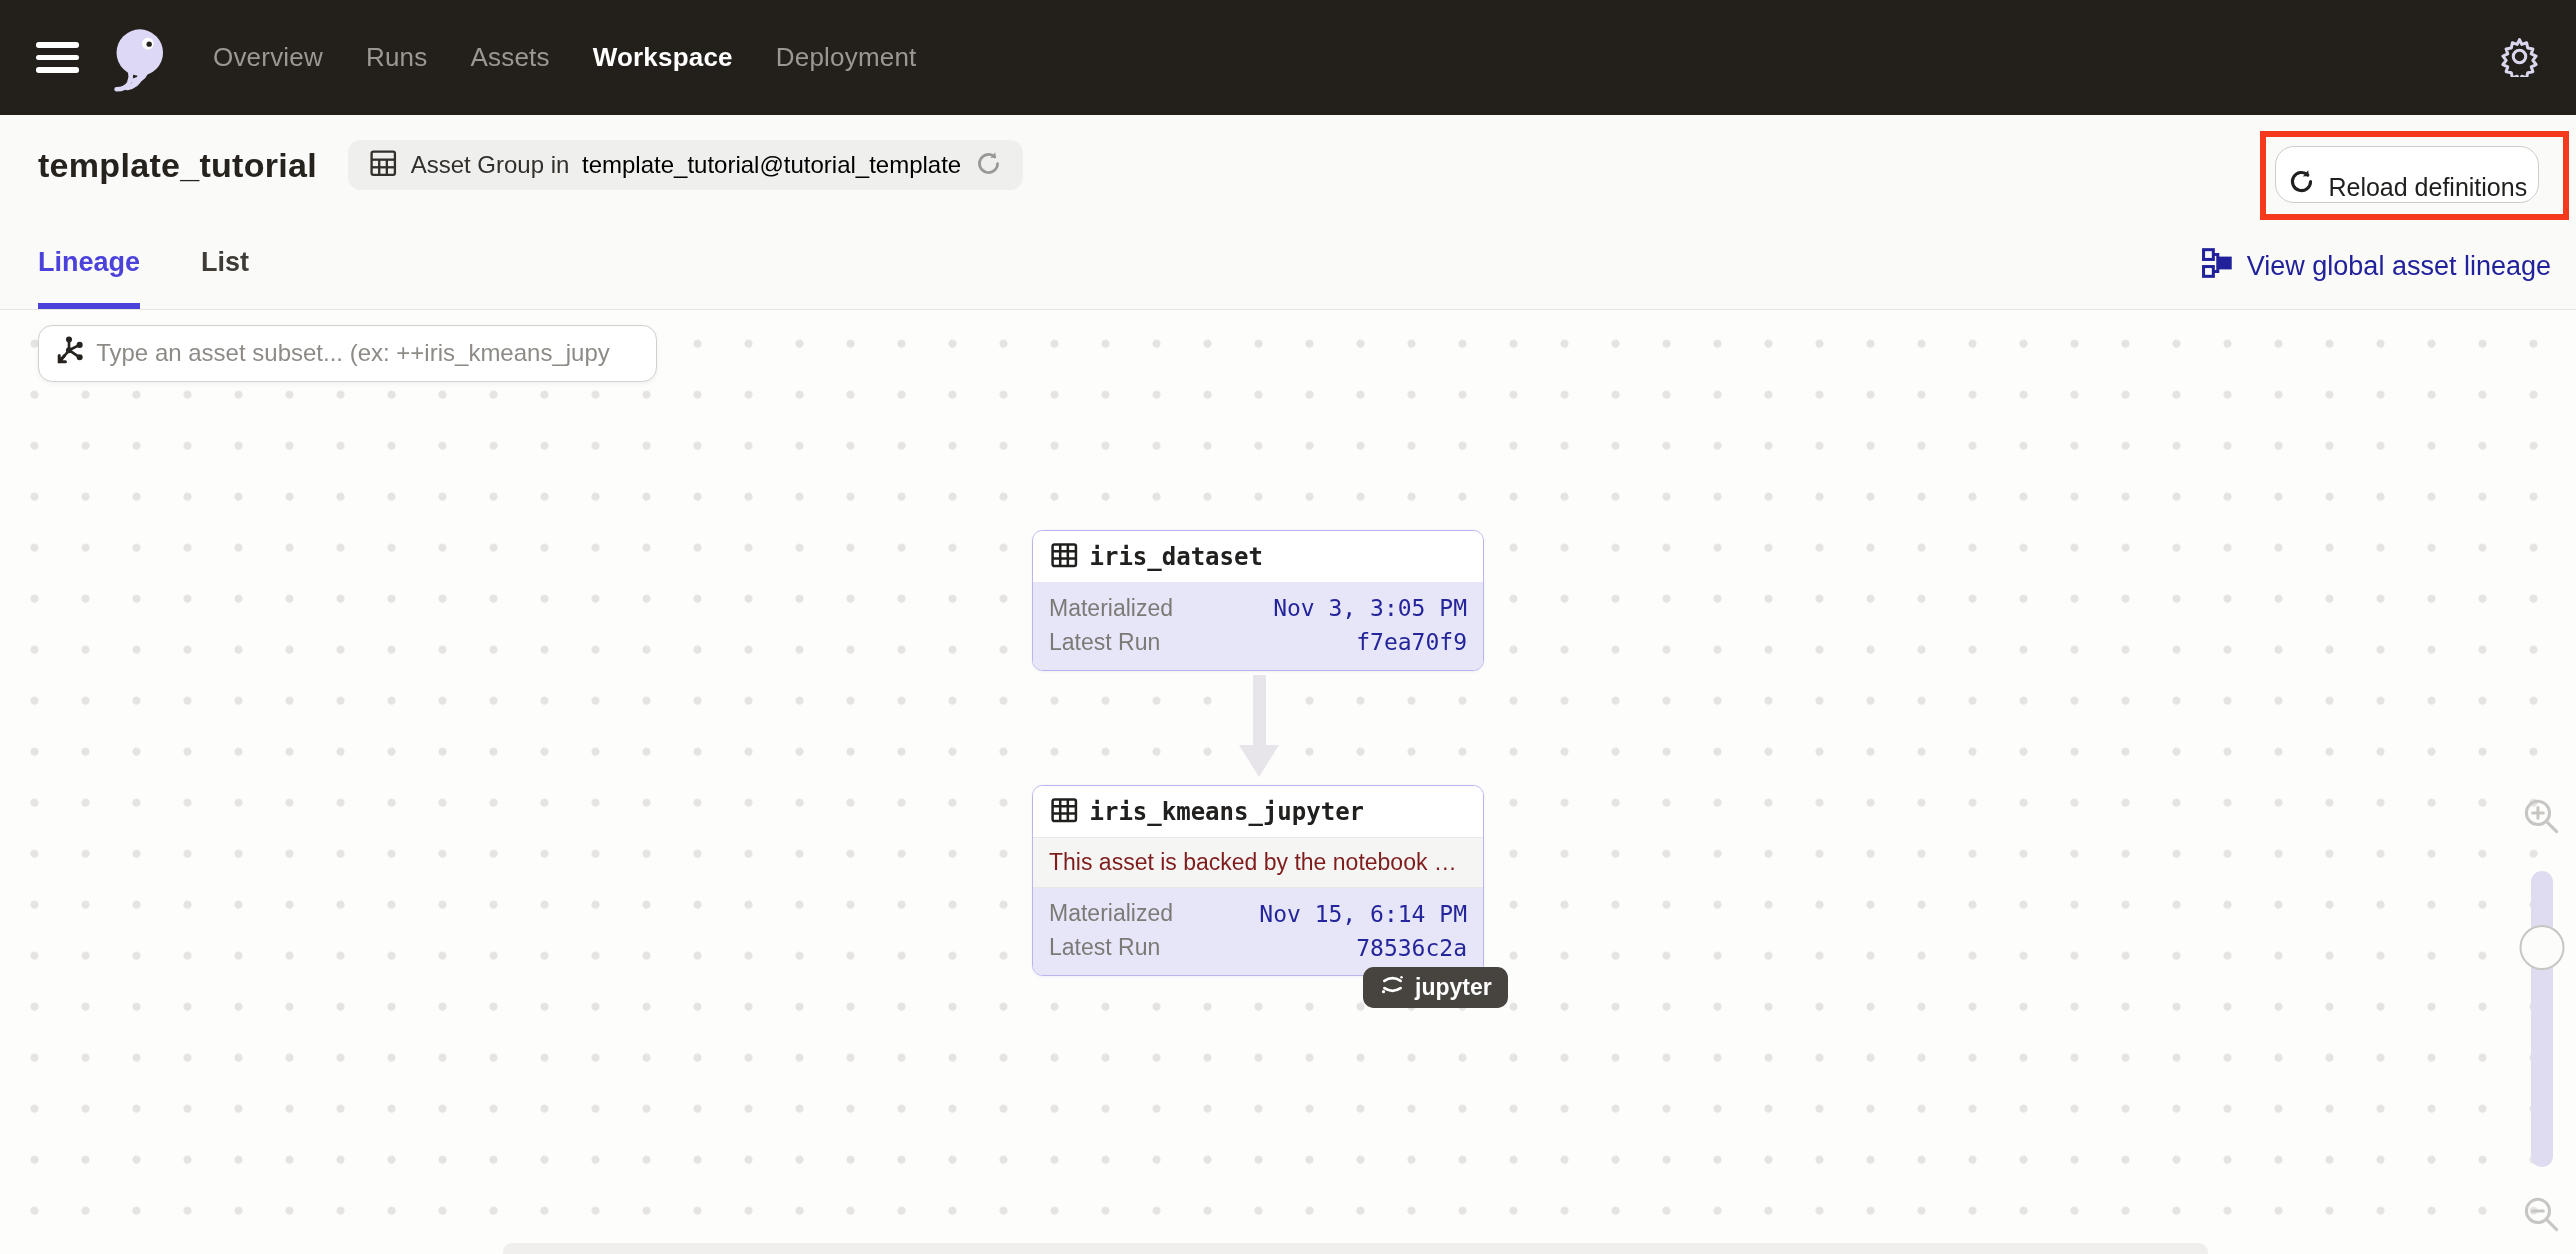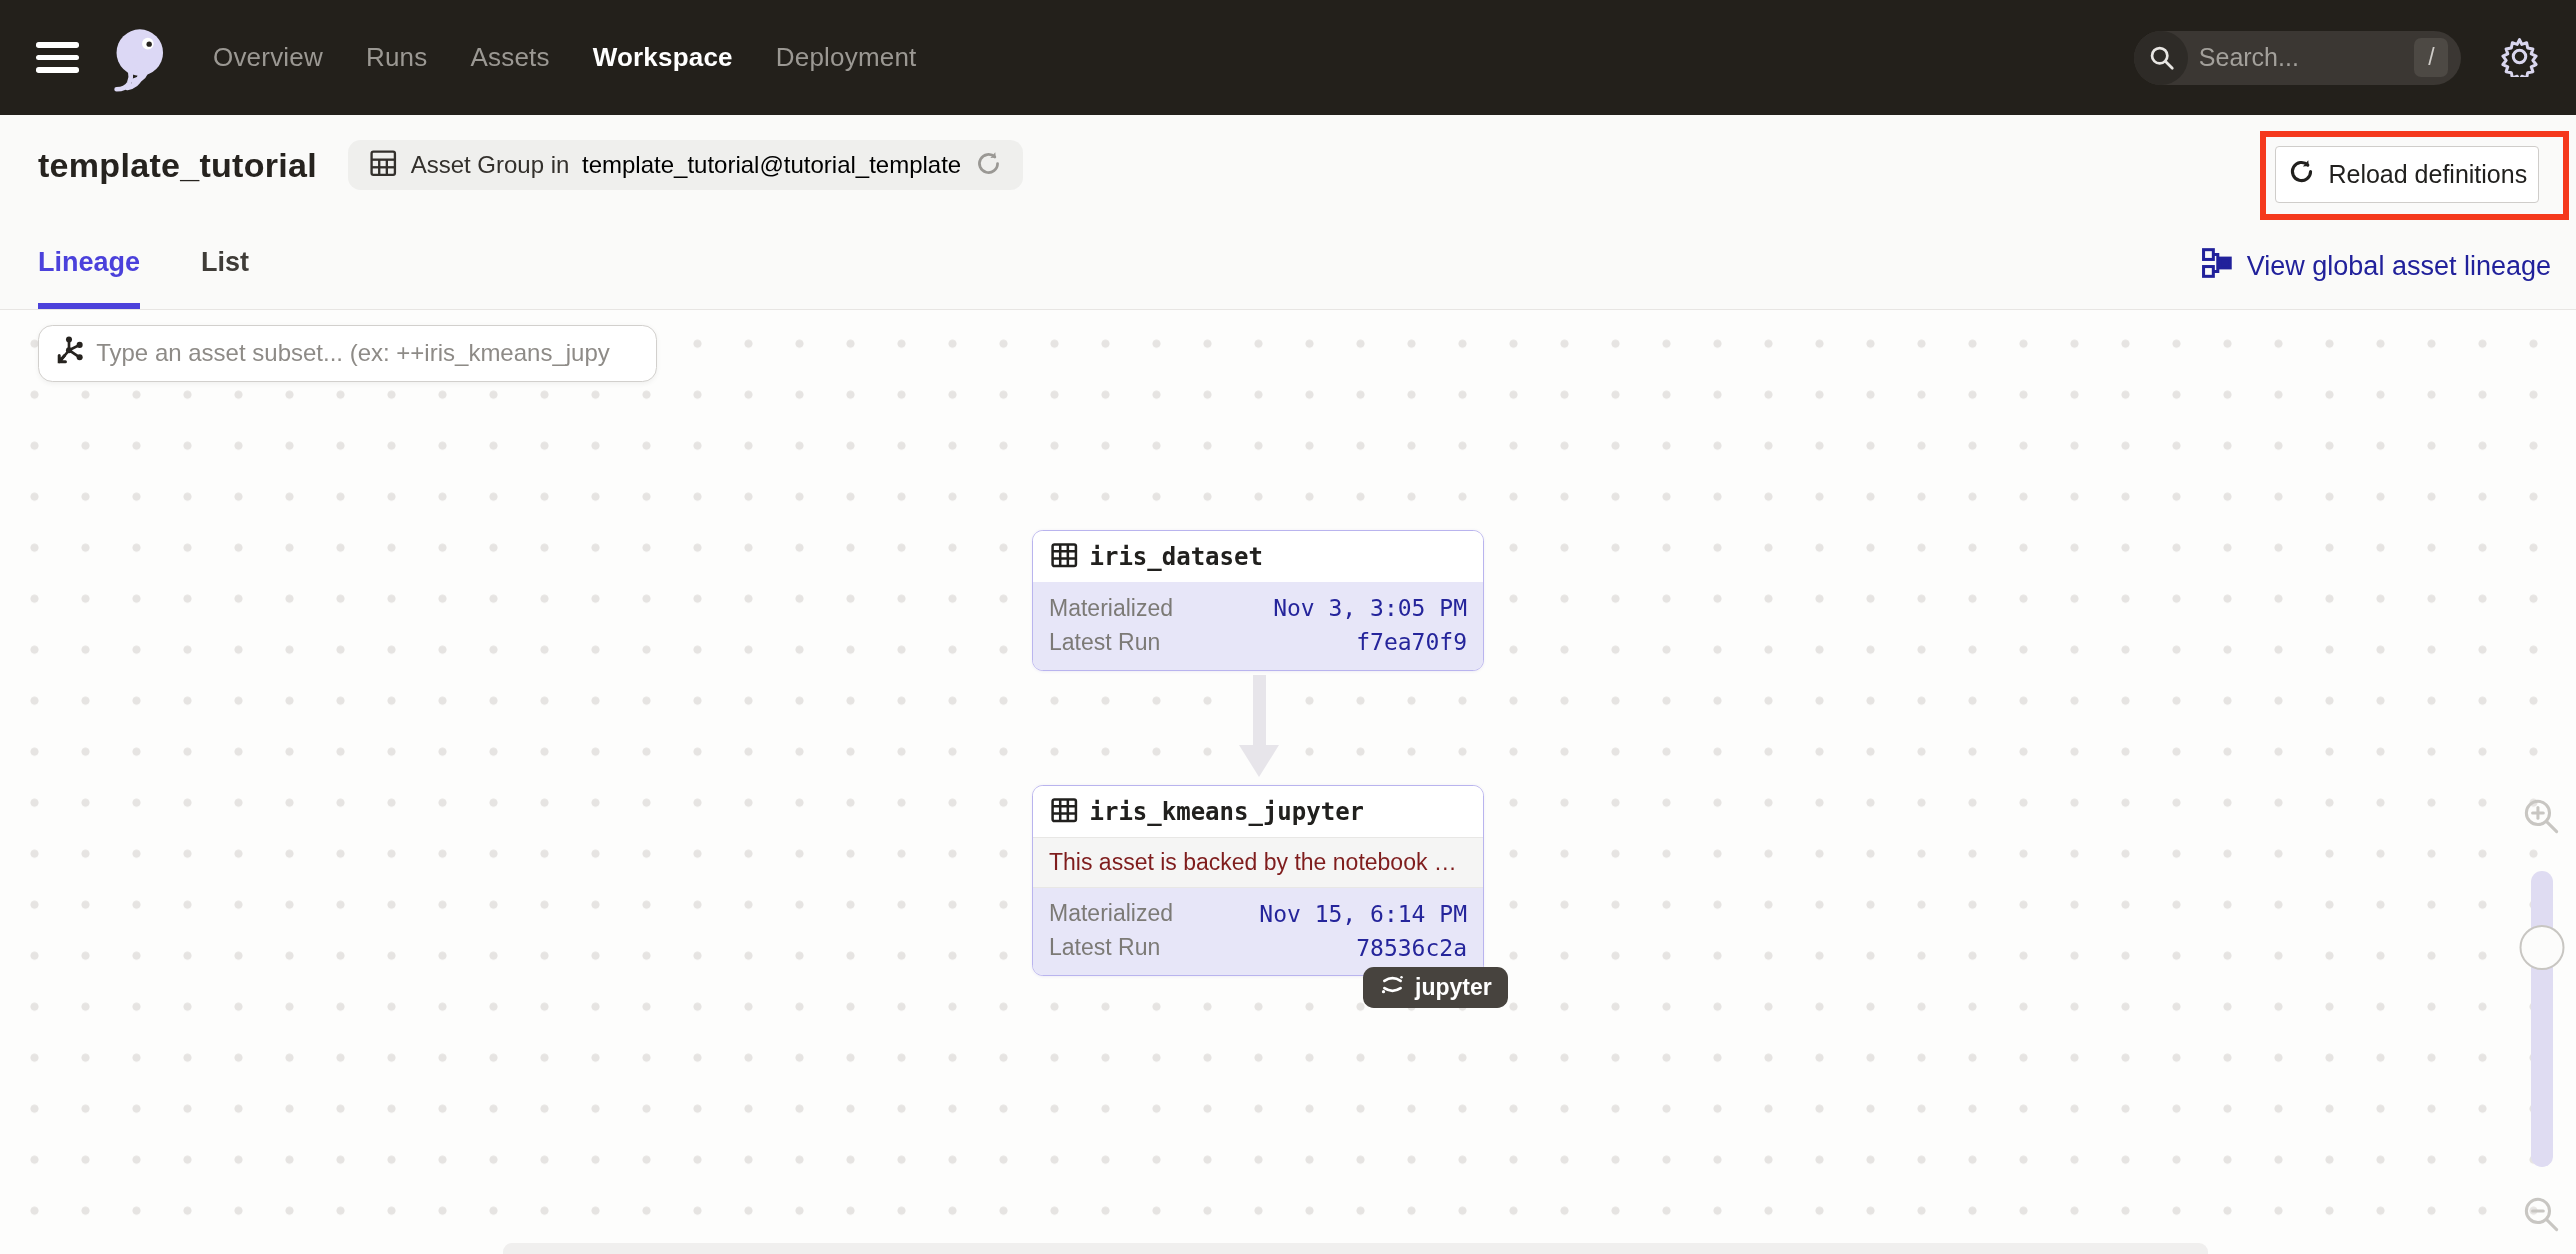--- a/index.html
+++ b/index.html
@@ -51,22 +51,22 @@
   .title-row { position:absolute; top:25px; left:38px; display:flex; align-items:center; }
   .page-title { font-size:34px; font-weight:bold; color:#26231F; letter-spacing:0.3px; }
   .group-pill {
     margin-left:30.5px; height:50px; background:#EFEFED; border-radius:12.6px;
     display:flex; align-items:center; padding:0 20px; gap:12.6px;
   }
   .group-pill-text { font-size:24px; color:#33302C; }
   .group-pill-link { font-size:24px; color:#000000; cursor:pointer;text-align:right; }
   .reload-btn {
     position:absolute; left:2275px; top:31px; width:264px; height:57px;
-    background:#FFFFFF; border:1.8px solid #CFCDCA; border-radius:4px;
-    display:flex; align-items:center; justify-content:center; gap:12.6px;
+    background:#FFFFFF; border:1.8px solid #CFCDCA; border-radius:19px;
+    display:flex; align-items:flex-end; justify-content:center; gap:12.6px;
     font-size:25px; color:#21201E; cursor:pointer;
   }
   .annotation-box {
     position:absolute; left:2260px; top:16px; width:309px; height:89px;
     border:6.3px solid #F5391D; pointer-events:none; z-index:5;
   }
   .tab-row { position:absolute; left:38px; bottom:0; display:flex; gap:61px; }
   .tab { font-size:27px; padding-bottom:25px; cursor:pointer; color:#3F3C38; font-weight:bold; }
   .tab.active { color:#4B41DB; border-bottom:6.3px solid #4B41DB; }
   .global-lineage {
@@ -170,30 +170,20 @@
     </svg>
   </div>
   <nav class="nav-links">
     <span class="nav-link">Overview</span>
     <span class="nav-link">Runs</span>
     <span class="nav-link">Assets</span>
     <span class="nav-link active">Workspace</span>
     <span class="nav-link">Deployment</span>
   </nav>
   <div class="nav-right">
-    <div class="search-pill">
-      <div class="search-iconwrap">
-        <svg width="27" height="27" viewBox="0 0 30 30">
-            <circle cx="13" cy="13" r="8.5" stroke="#E8E6E3" stroke-width="3" fill="none"></circle>
-            <line x1="19.5" y1="19.5" x2="27" y2="27" stroke="#E8E6E3" stroke-width="3" stroke-linecap="round"></line>
-          </svg>
-      </div>
-      <input class="search-input" placeholder="Search..." style="">
-      <div class="slash-badge">/</div>
-    </div>
     <div style="cursor:pointer;">
       <svg width="41" height="41" viewBox="0 0 46 46">
         <g fill="none" stroke="#D9D6EE" stroke-width="3.4">
           <circle cx="23" cy="23" r="7"></circle>
           <path d="M23 4 l2.6 5.4 5.4-1.8 1.2 5.8 5.8 1.2-1.8 5.4 5.4 2.6-3.6 4.7 3.6 4.7-5.4 2.6 1.8 5.4-5.8 1.2-1.2 5.8-5.4-1.8-2.6 5.4-2.6-5.4-5.4 1.8-1.2-5.8-5.8-1.2 1.8-5.4-5.4-2.6 3.6-4.7-3.6-4.7 5.4-2.6-1.8-5.4 5.8-1.2 1.2-5.8 5.4 1.8z" stroke-linejoin="round"></path>
         </g>
       </svg>
     </div>
   </div>
 </header>

